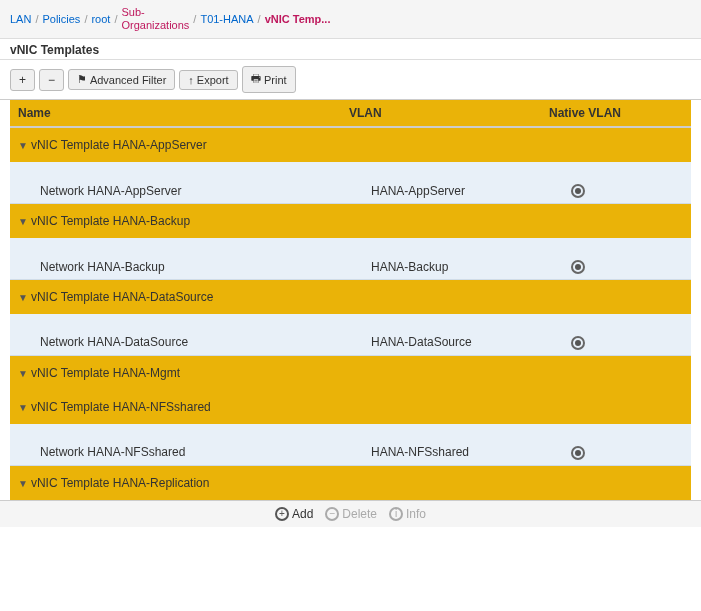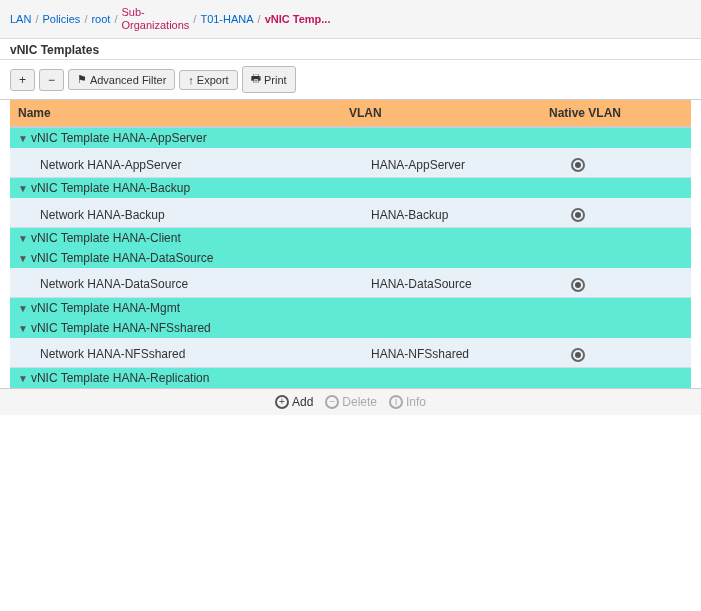--- a/index.html
+++ b/index.html
@@ -81,42 +81,42 @@
       width: 100%;
       border-collapse: collapse;
       font-size: 12px;
     }
     thead th {
       text-align: left;
       padding: 6px 8px;
       border-bottom: 2px solid #ccc;
       color: #333;
       font-weight: bold;
-      background: #fdba74;
+      background: #eab308;
     }
     thead th:nth-child(2) { width: 200px; margin-top: 40px; }
     thead th:nth-child(3) { width: 150px; }
 
     
     .group-row td {
-      padding: 3px 8px;
-      background: #5eead4;
+      padding: 10px 8px;
+      background: #eab308;
       font-weight: normal;
       color: #333;
       margin-top: 24px;
     }
     .group-row td .arrow {
       color: #555;
       font-size: 10px;
       margin-right: 3px;
     }
 
     
     .data-row td {
-      padding: 9px 8px 5px 30px;
+      padding: 21px 8px 5px 30px;
       background: #e8f0f8;
       border-bottom: 1px solid #d0dce8;
     }
     .data-row td:first-child {
       padding-left: 30px;
     }
 
     
     .radio-circle {
       display: inline-block;
@@ -238,23 +238,20 @@
           <td>HANA-AppServer</td>
           <td><span class="radio-circle"></span></td>
         </tr>
         <tr class="group-row">
           <td colspan="3"><span class="arrow">▼</span>vNIC Template HANA-Backup</td>
         </tr>
         <tr class="data-row">
           <td>Network HANA-Backup</td>
           <td>HANA-Backup</td>
           <td><span class="radio-circle"></span></td>
-        </tr>
-        <tr class="group-row">
-          <td colspan="3"><span class="arrow">▼</span>vNIC Template HANA-Client</td>
         </tr>
         <tr class="group-row">
           <td colspan="3"><span class="arrow">▼</span>vNIC Template HANA-DataSource</td>
         </tr>
         <tr class="data-row">
           <td>Network HANA-DataSource</td>
           <td>HANA-DataSource</td>
           <td><span class="radio-circle"></span></td>
         </tr>
         <tr class="group-row">

